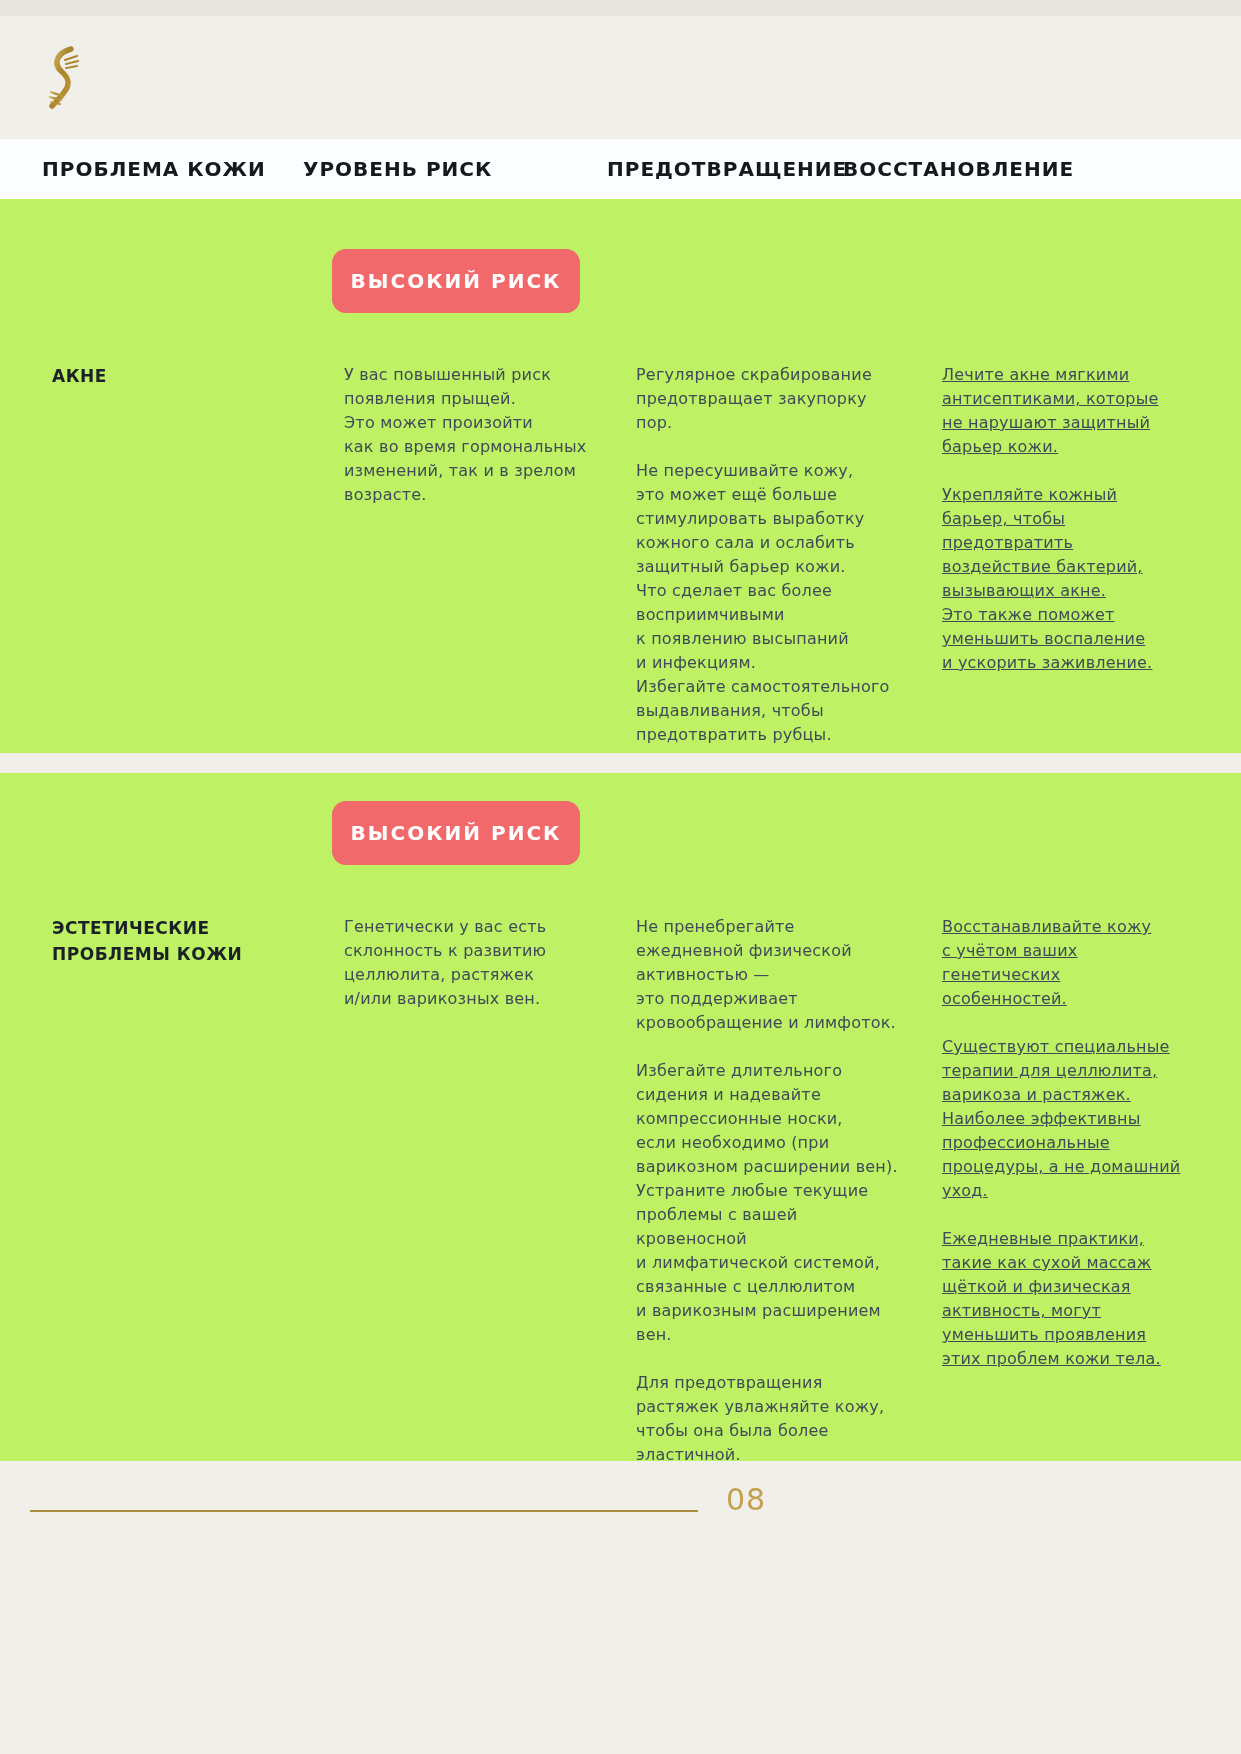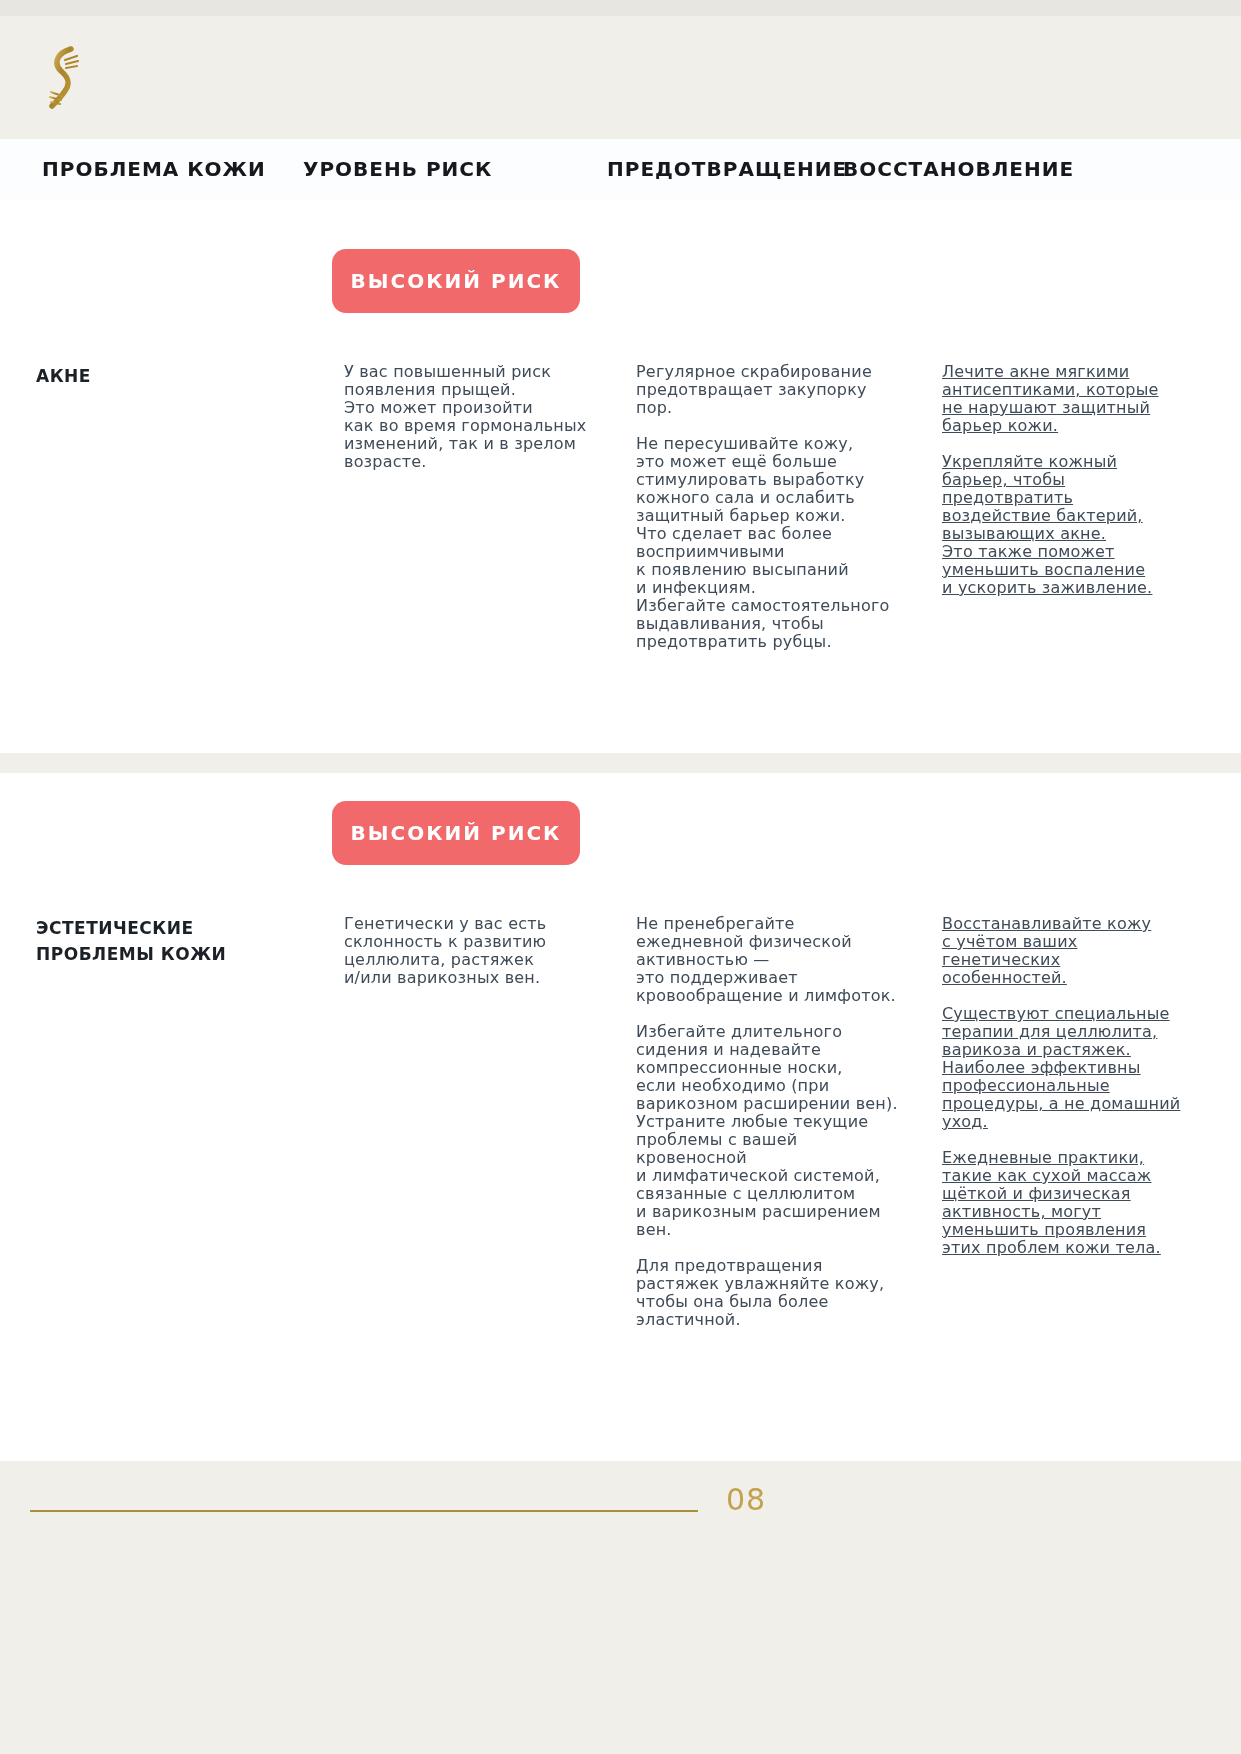--- a/index.html
+++ b/index.html
@@ -17,40 +17,40 @@
 
   
   .header-row{position:absolute;top:123px;left:0;width:100%;height:60px;background:#fbfdfe;}
   .th{
     position:absolute;top:50%;transform:translateY(-50%);
     font-weight:700;font-size:20px;letter-spacing:1px;color:#15181c;white-space:nowrap;
   }
   .th1{left:42px}.th2{left:303px}.th3{left:607px}.th4{left:843px}
 
   
-  .block{position:absolute;left:0;width:100%;background:#ffffff;}
+  .block{position:absolute;left:0;width:100%;background:#bef264;}
   .block1{top:183px;height:554px;}
   .block2{top:757px;height:688px;}
 
   .badge{
     position:absolute;left:332px;width:248px;height:64px;
     background:#f2696c;border-radius:14px;
     display:flex;align-items:center;justify-content:center;
     color:#ffffff;font-weight:700;font-size:20px;letter-spacing:2px;white-space:nowrap;
   }
   .block1 .badge{top:50px}
   .block2 .badge{top:28px}
 
   .cell{
     position:absolute;white-space:pre;
-    font-size:16px;line-height:18px;letter-spacing:0.2px;color:#3f4b57;
+    font-size:16px;line-height:24px;letter-spacing:0.2px;color:#3f4b57;
   }
   .block1 .cell{top:164px}
   .block2 .cell{top:142px}
-  .c1{left:36px;width:280px;font-weight:700;font-size:17px;line-height:26px;color:#1b2127;letter-spacing:0.5px;}
+  .c1{left:52px;width:280px;font-weight:700;font-size:17px;line-height:26px;color:#1b2127;letter-spacing:0.5px;}
   .c2{left:344px;width:282px;}
   .c3{left:636px;width:296px;}
   .c4{left:942px;width:280px;text-decoration:underline;}
 
   
   .footer-rule{position:absolute;left:30px;top:1494px;width:668px;height:2px;background:#ab8d3e;}
   .page-num{
     position:absolute;left:726px;top:1466px;
     font-size:30px;color:#c4a14f;letter-spacing:1px;font-weight:400;
   }

